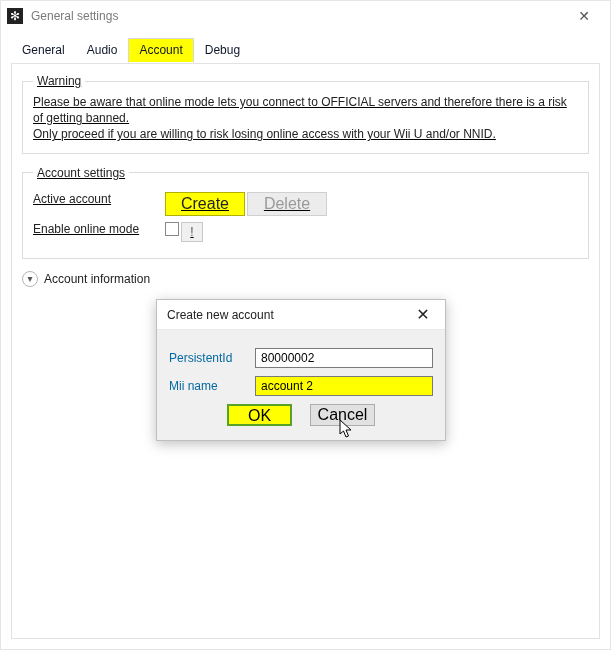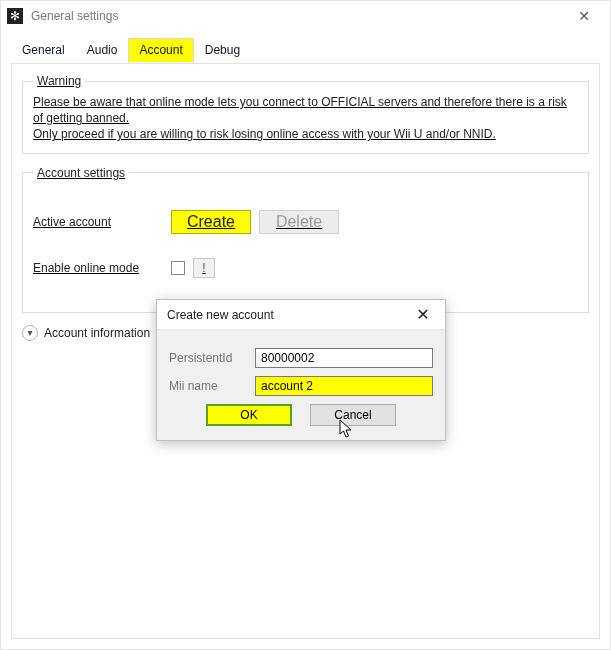--- a/index.html
+++ b/index.html
@@ -73,21 +73,21 @@
     font-size: 12px;
     text-decoration: underline;
   }
   fieldset.groupbox > legend {
     padding: 0 4px;
     color: #222;
     font-size: 12px;
   }
   .warning-text { color: #222; line-height: 1.35; }
 
-  .row { display: flex; align-items: center; gap: 8px; margin: 24px 0; }
+  .row { display: flex; gap: 2px; margin: 6px 0; }
   .label { width: 130px; color: #222; }
   select.dropdown {
     flex: 1;
     height: 22px;
     background: #e6e6e6;
     border: 1px solid #bbb;
     font-family: inherit; font-size: 12px;
     padding: 0 4px;
   }
   .btn {
@@ -148,36 +148,36 @@
     color: #222;
     border-bottom: 1px solid #e9e9e9;
   }
   .modal .mtitle .mclose {
     margin-left: auto;
     font-size: 16px; color: #222;
     width: 24px; text-align: center;
   }
   .modal .mbody { padding: 10px 12px 14px 12px; }
   .mrow { display: flex; align-items: center; margin: 8px 0; gap: 8px; }
-  .mlabel { width: 78px; color: #737373; }
+  .mlabel { width: 78px; color: #0369a1; }
   .mtext {
     flex: 1;
     height: 20px;
     border: 1px solid #7a7a7a;
     background: #fff;
     font-family: inherit; font-size: 12px;
     padding: 1px 5px;
   }
   .mtext.highlight { background: #ffff00; }
   .mbuttons { display: flex; justify-content: center; gap: 18px; margin-top: 8px; }
   .mbtn {
-    width: 86px; height: 22px;
+    width: 65px; height: 22px;
     border: 1px solid #adadad;
     background: #e1e1e1;
-    font-family: inherit; font-size: 12px;
+    font-family: inherit; font-size: 16px;
   }
   .mbtn.primary { background: #ffff00; border: 2px solid #56a327; }
 
   .cursor {
     position: absolute;
     left: 338px; top: 418px;
     width: 16px; height: 20px;
     pointer-events: none;
   }
   .cursor svg { width: 16px; height: 20px; }

